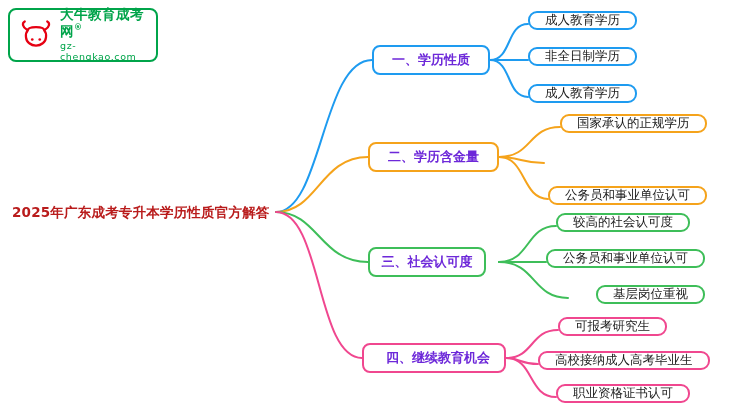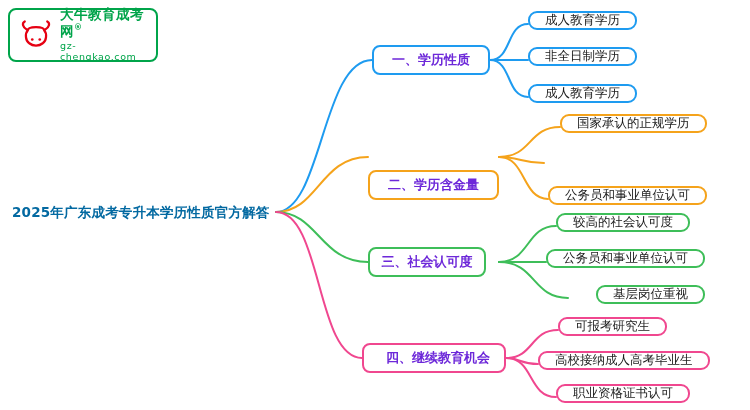--- a/index.html
+++ b/index.html
@@ -12,32 +12,32 @@
   svg.links path{fill:none;stroke-width:2;stroke-linecap:round;}
 
   .node{
     position:absolute;background:#fff;border:2px solid #999;box-sizing:border-box;
     display:flex;align-items:center;justify-content:center;white-space:nowrap;
   }
   .branch{height:30px;border-radius:8px;font-size:13px;font-weight:600;color:#6d28d9;}
   .leaf{height:19px;border-radius:9px;padding:0 15px;font-size:12.5px;color:#1c1c1c;}
 
   .b0{left:372px;top:45px;width:118px;}
-  .b1{left:368px;top:142px;width:131px;margin-top:28px;}
+  .b1{left:368px;top:142px;width:131px;}
   .b2{left:368px;top:247px;width:118px;}
   .b3{left:362px;top:343px;width:144px;}
 
   .l00{left:528px;top:11px;}  .l01{left:528px;top:47px;}  .l02{left:528px;top:84px;}
   .l10{left:560px;top:114px;} .l11{left:544px;top:150px;} .l12{left:548px;top:186px;}
   .l20{left:556px;top:213px;} .l21{left:546px;top:249px;} .l22{left:568px;top:285px;}
   .l30{left:558px;top:317px;} .l31{left:538px;top:351px;} .l32{left:556px;top:384px;}
 
   .root-label{
     position:absolute;left:12px;top:204px;width:268px;font-size:13.5px;font-weight:600;
-    color:#0369a1;white-space:nowrap;letter-spacing:.2px;
+    color:#b91c1c;white-space:nowrap;letter-spacing:.2px;
   }
 
   .logo{
     position:absolute;left:8px;top:8px;width:150px;height:54px;box-sizing:border-box;
     border:2px solid #4c1d95;border-radius:8px;background:#fff;
     display:flex;align-items:center;gap:6px;padding:4px 8px;
   }
   .logo .bull{flex:0 0 auto;}
   .bull path{stroke:currentColor;fill:none;stroke-width:3;stroke-linecap:round;}
   .bull circle{fill:currentColor;stroke:none;}

